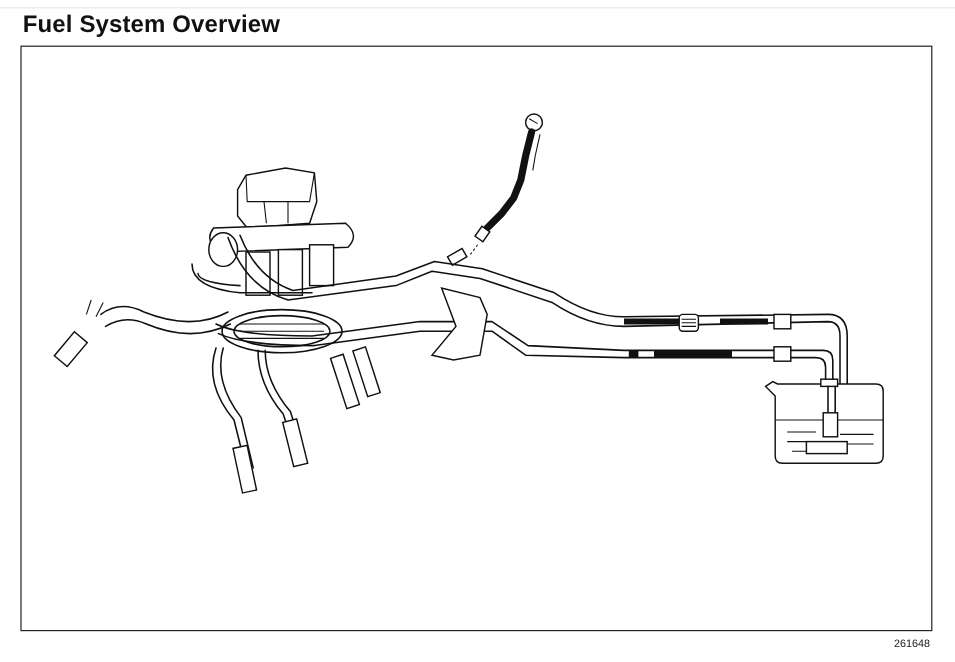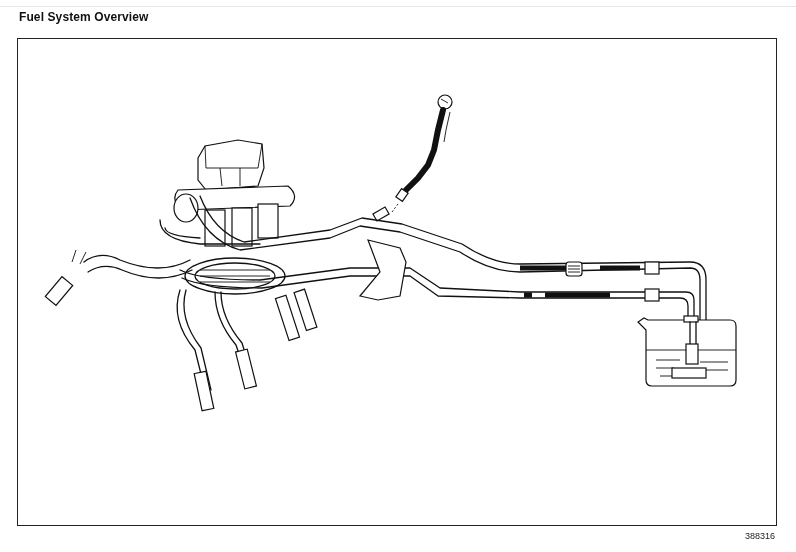--- a/index.html
+++ b/index.html
@@ -1,32 +1,32 @@
 <!DOCTYPE html>
 <html><head>
   <meta charset="utf-8">
   <style>
     html, body { margin: 0; padding: 0; background: #ffffff; }
     body { width: 796px; height: 552px; position: relative; overflow: hidden; font-family: "Liberation Sans", sans-serif; color: #000; }
     .topline { position: absolute; left: 0; top: 6px; width: 796px; height: 1px; background: #e6e6e6; }
-    .title { position: absolute; left: 19px; top: 10px; font-size: 12px; font-weight: bold; letter-spacing: 0.1px; color: #111; }
+    .title { position: absolute; left: 19px; top: 10px; font-size: 20px; font-weight: bold; letter-spacing: 0.1px; color: #111; }
     .frame { position: absolute; left: 17px; top: 38px; width: 760px; height: 488px; border: 1.5px solid #222; box-sizing: border-box; }
     .figid { position: absolute; left: 745px; top: 531px; font-size: 9px; color: #222; }
     svg.art { position: absolute; left: 0; top: 0; width: 796px; height: 552px; }
     .ln { fill: none; stroke: #111; stroke-width: 1.3; stroke-linecap: round; stroke-linejoin: round; }
     .thin { fill: none; stroke: #111; stroke-width: 0.9; }
     .wf { fill: #fff; stroke: #111; stroke-width: 1.2; }
   </style>
 </head>
 <body>
 
 <div class="topline"></div>
 <div class="title">Fuel System Overview</div>
 <div class="frame"></div>
-<div class="figid">388316</div>
+<div class="figid">261648</div>
 
 <svg class="art" viewBox="0 0 796 552">
 
   <g>
     <path class="wf" d="M198,158 L205,146 L238,140 L262,144 L264,168 L258,186 L206,190 L198,180 Z"></path>
     <path class="thin" d="M205,146 L206,168 L258,168 L262,144"></path>
     <path class="thin" d="M220,168 L222,186 M240,168 L240,186"></path>
     <path class="wf" d="M178,190 Q170,200 182,210 L290,206 Q300,196 288,186 Z"></path>
     <ellipse class="wf" cx="186" cy="208" rx="12" ry="14"></ellipse>
     <rect class="wf" x="205" y="210" width="20" height="36"></rect>

